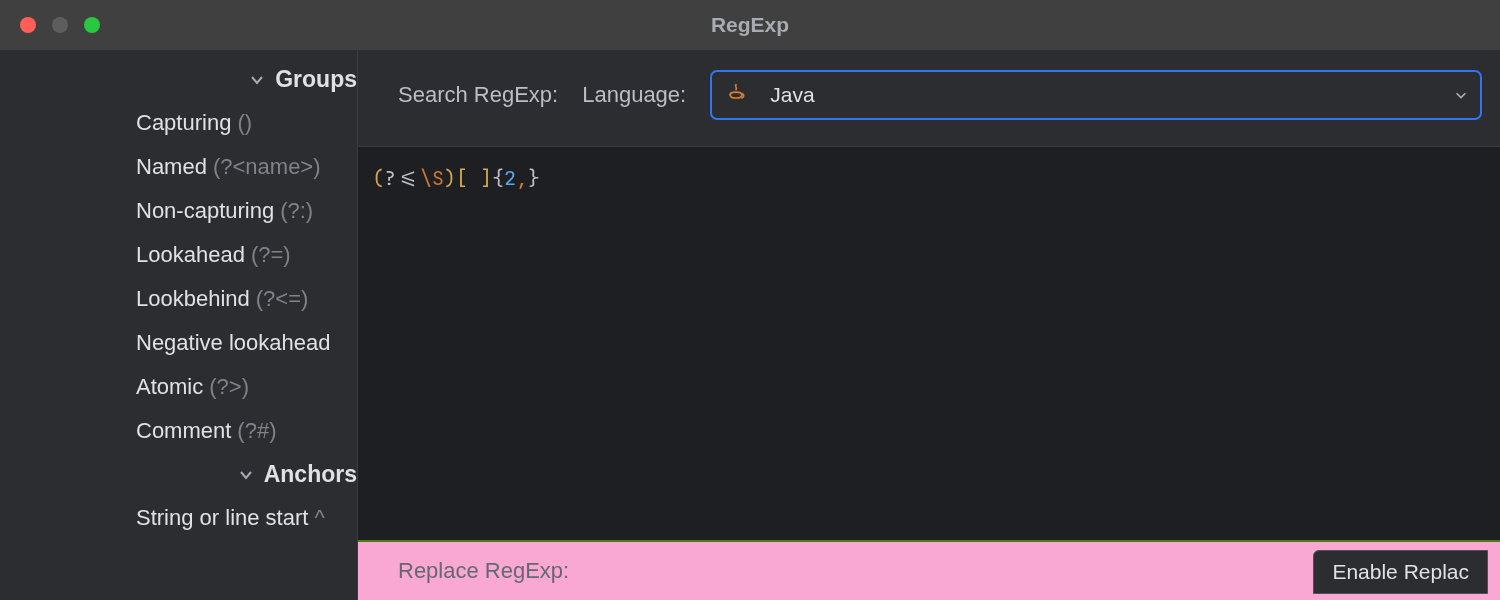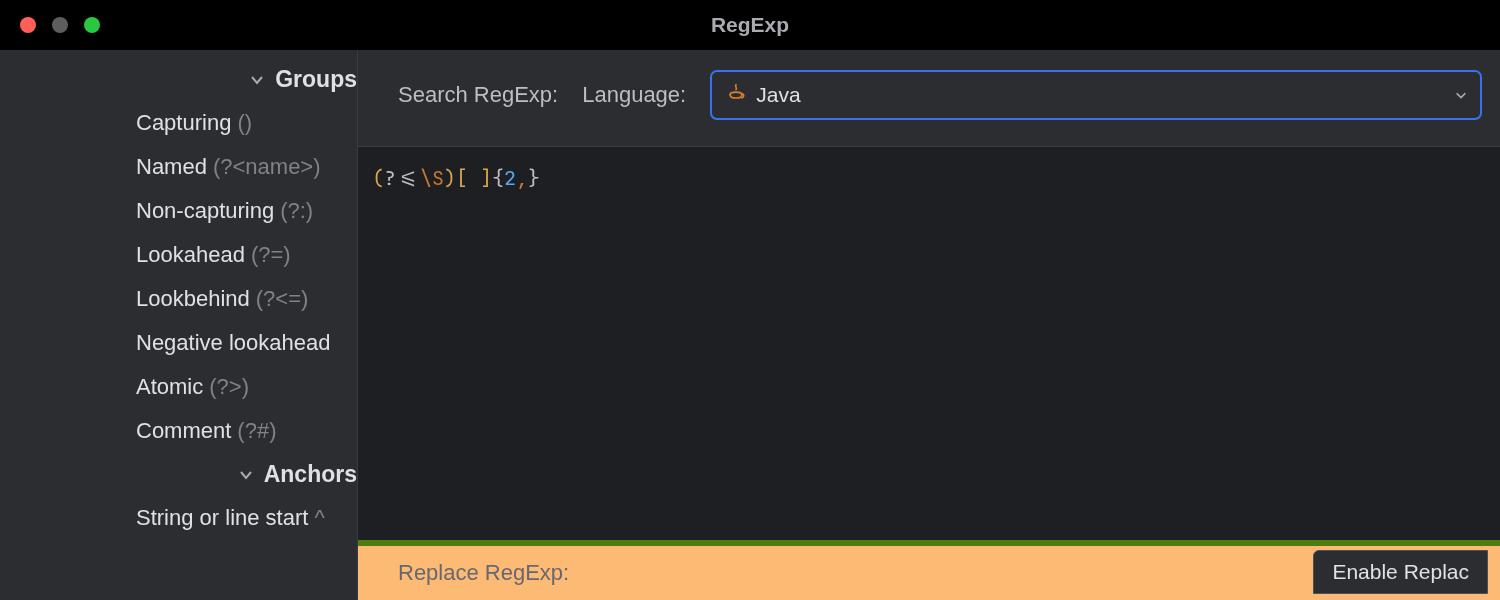--- a/index.html
+++ b/index.html
@@ -8,21 +8,21 @@
     background: #2b2d30;
     font-family: -apple-system, BlinkMacSystemFont, "Segoe UI", sans-serif;
     color: #bcbec4;
     font-size: 21px;
   }
   
   .titlebar {
     height: 50px;
     display: flex; align-items: center;
     position: relative;
-    background: #000000;
+    background: #404040;
   }
   .traffic-lights {
     display: flex; gap: 16px;
     padding-left: 20px;
   }
   .traffic-dot { width: 16px; height: 16px; border-radius: 50%; }
   .title {
     position: absolute; left: 0; right: 0;
     text-align: center;
     font-weight: 600;
@@ -79,21 +79,21 @@
   }
   .toolbar-label { color: #bcbec4; font-size: 22px; white-space: nowrap; }
   .dropdown {
     flex: 1;
     height: 50px;
     background: #2b2d30;
     border: 2px solid #3574f0;
     border-radius: 7px;
     display: flex; align-items: center;
     padding: 0 12px 0 14px;
-    gap: 10px;
+    gap: 24px;
     cursor: pointer;
   }
   .dropdown .dd-text { flex: 1; color: #dfe1e5; font-size: 21px; }
   .dropdown .dd-caret svg { display: block; }
   .editor {
     flex: 1;
     padding: 18px 14px;
     font-family: ui-monospace, "JetBrains Mono", Menlo, Consolas, monospace;
     font-size: 20px;
     line-height: 1.35;
@@ -104,22 +104,22 @@
   .tok-paren  { color: #d6a74f; }
   .tok-plain  { color: #bcbec4; }
   .tok-esc    { color: #cb7731; }
   .tok-brace  { color: #bcbec4; }
   .tok-num    { color: #56a8f5; }
   .tok-comma  { color: #cb7731; }
   .footer {
     height: 60px;
     display: flex; align-items: center;
     padding: 0 0 0 40px;
-    border-top: 6px solid #4d7c0f;
-    background: #fdba74;
+    border-top: 2px solid #4d7c0f;
+    background: #f9a8d4;
     position: relative;
   }
   .footer-label { color: #656871; font-size: 22px; }
   .footer-button {
     margin-left: auto;
     height: 44px;
     padding: 0 18px;
     border: 1px solid #4e5157;
     background: #2b2d30;
     color: #dfe1e5;

